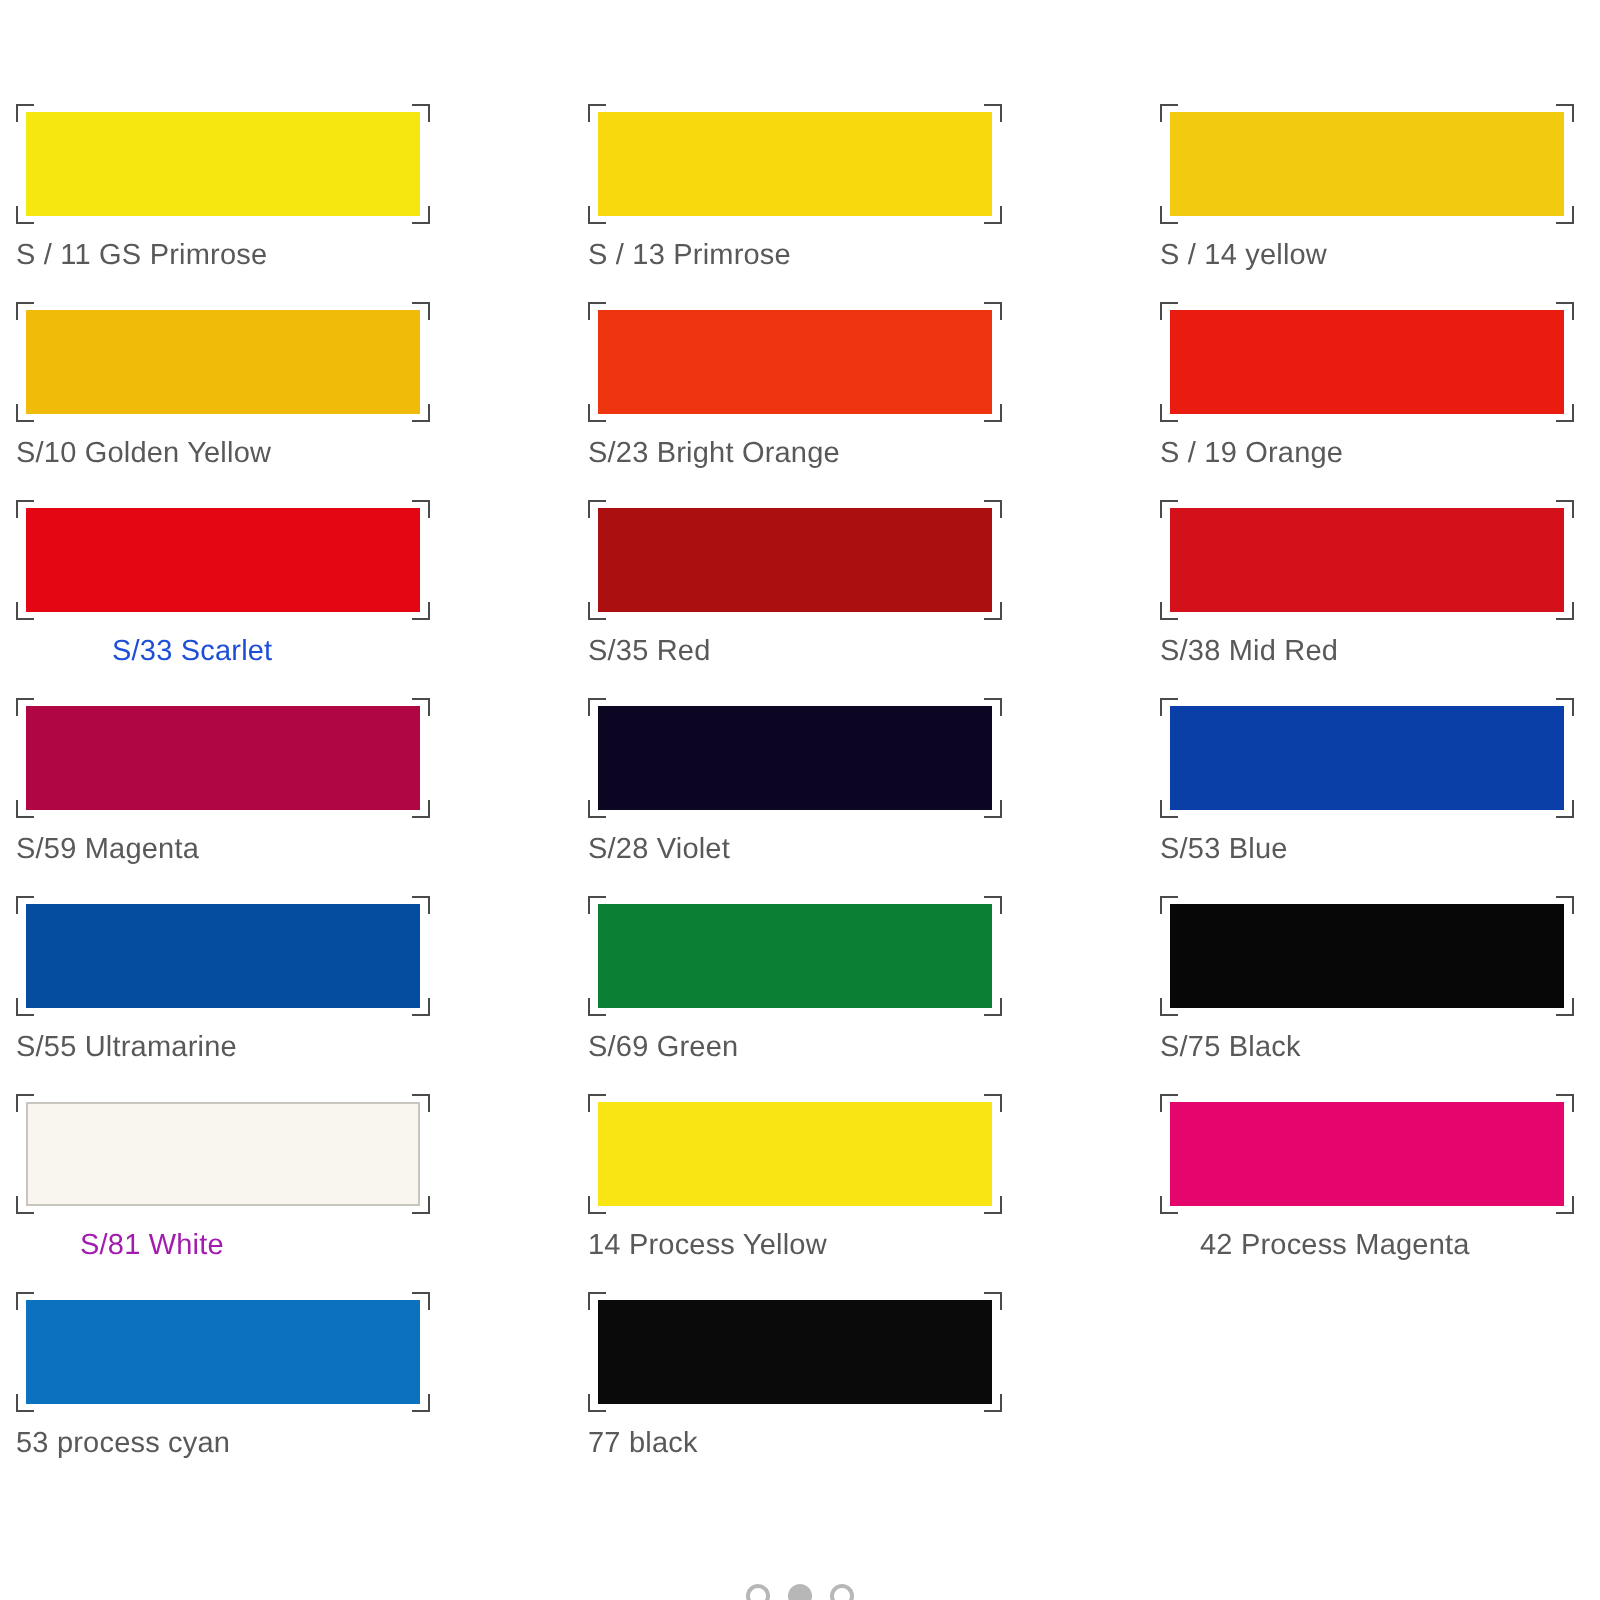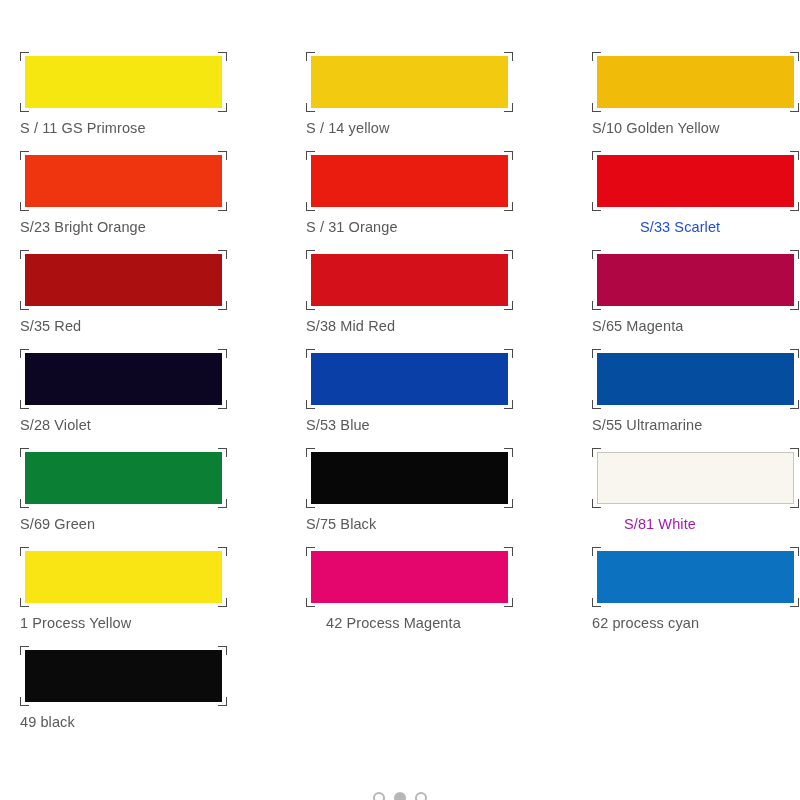--- a/index.html
+++ b/index.html
@@ -19,21 +19,21 @@
 
   .sheet {
     position: relative;
     width: 800px;
     height: 800px;
     background: #ffffff;
   }
 
   .grid {
     position: absolute;
-    left: 12px;
+    left: 0;
     top: 52px;
     width: 756px;
     display: grid;
     grid-template-columns: 286px 286px 228px;
     grid-auto-rows: 99px;
   }
 
   .cell {
     position: relative;
     padding-left: 8px;
@@ -117,20 +117,30 @@
       <div class="frame">
         <span class="corner tl"></span>
         <span class="corner tr"></span>
         <span class="corner bl"></span>
         <span class="corner br"></span>
         <div class="swatch" style="background-color: rgb(247, 231, 17);"></div>
       </div>
       <div class="label" style="color: rgb(88, 89, 91);">S / 11 GS Primrose</div>
     </div>
 
+    <div class="cell col2">
+      <div class="frame">
+        <span class="corner tl"></span>
+        <span class="corner tr"></span>
+        <span class="corner bl"></span>
+        <span class="corner br"></span>
+        <div class="swatch" style="background-color: rgb(247, 217, 14);"></div>
+      </div>
+      <div class="label" style="color: rgb(88, 89, 91);">S / 13 Primrose</div>
+    </div>
 
     <div class="cell col3">
       <div class="frame">
         <span class="corner tl"></span>
         <span class="corner tr"></span>
         <span class="corner bl"></span>
         <span class="corner br"></span>
         <div class="swatch" style="background-color: rgb(242, 203, 16);"></div>
       </div>
       <div class="label" style="color: rgb(88, 89, 91);">S / 14 yellow</div>
@@ -159,21 +169,21 @@
     </div>
 
     <div class="cell col3">
       <div class="frame">
         <span class="corner tl"></span>
         <span class="corner tr"></span>
         <span class="corner bl"></span>
         <span class="corner br"></span>
         <div class="swatch" style="background-color: rgb(234, 28, 16);"></div>
       </div>
-      <div class="label" style="color: rgb(88, 89, 91);">S / 31 Orange</div>
+      <div class="label" style="color: rgb(88, 89, 91);">S / 19 Orange</div>
     </div>
 
     <div class="cell col1">
       <div class="frame">
         <span class="corner tl"></span>
         <span class="corner tr"></span>
         <span class="corner bl"></span>
         <span class="corner br"></span>
         <div class="swatch" style="background-color: rgb(228, 6, 19);"></div>
       </div>
@@ -203,21 +213,21 @@
     </div>
 
     <div class="cell col1">
       <div class="frame">
         <span class="corner tl"></span>
         <span class="corner tr"></span>
         <span class="corner bl"></span>
         <span class="corner br"></span>
         <div class="swatch" style="background-color: rgb(176, 6, 68);"></div>
       </div>
-      <div class="label" style="color: rgb(88, 89, 91);">S/65 Magenta</div>
+      <div class="label" style="color: rgb(88, 89, 91);">S/59 Magenta</div>
     </div>
 
     <div class="cell col2">
       <div class="frame">
         <span class="corner tl"></span>
         <span class="corner tr"></span>
         <span class="corner bl"></span>
         <span class="corner br"></span>
         <div class="swatch" style="background-color: rgb(13, 6, 34);"></div>
       </div>
@@ -281,21 +291,21 @@
 
 
     <div class="cell col3">
       <div class="frame">
         <span class="corner tl"></span>
         <span class="corner tr"></span>
         <span class="corner bl"></span>
         <span class="corner br"></span>
         <div class="swatch" style="background-color: rgb(249, 228, 20);"></div>
       </div>
-      <div class="label" style="color: rgb(88, 89, 91);">1 Process Yellow</div>
+      <div class="label" style="color: rgb(88, 89, 91);">14 Process Yellow</div>
     </div>
 
     <div class="cell col1">
       <div class="frame">
         <span class="corner tl"></span>
         <span class="corner tr"></span>
         <span class="corner bl"></span>
         <span class="corner br"></span>
         <div class="swatch" style="background-color: rgb(228, 6, 108);"></div>
       </div>
@@ -303,32 +313,32 @@
     </div>
 
     <div class="cell col2">
       <div class="frame">
         <span class="corner tl"></span>
         <span class="corner tr"></span>
         <span class="corner bl"></span>
         <span class="corner br"></span>
         <div class="swatch" style="background-color: rgb(12, 114, 192);"></div>
       </div>
-      <div class="label" style="color: rgb(88, 89, 91);">62 process cyan</div>
+      <div class="label" style="color: rgb(88, 89, 91);">53 process cyan</div>
     </div>
 
     <div class="cell col3">
       <div class="frame">
         <span class="corner tl"></span>
         <span class="corner tr"></span>
         <span class="corner bl"></span>
         <span class="corner br"></span>
         <div class="swatch" style="background-color: rgb(10, 10, 10);"></div>
       </div>
-      <div class="label" style="color: rgb(88, 89, 91);">49 black</div>
+      <div class="label" style="color: rgb(88, 89, 91);">77 black</div>
     </div>
 
   </div>
 
   <div class="pager">
     <span class="pager-dot" style="border-color: rgb(183, 183, 183);"></span>
     <span class="pager-dot active" style="border-color: rgb(183, 183, 183); background-color: rgb(183, 183, 183);"></span>
     <span class="pager-dot" style="border-color: rgb(183, 183, 183);"></span>
   </div>
 

